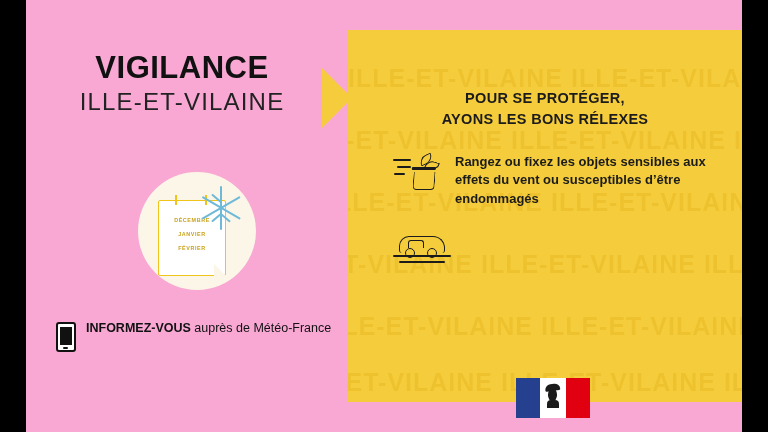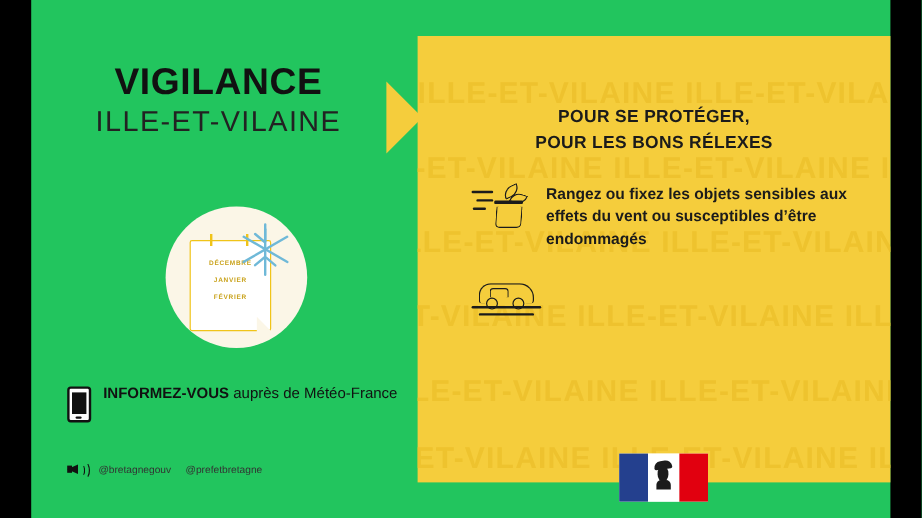--- a/index.html
+++ b/index.html
@@ -4,21 +4,21 @@
 <style>
   html, body {
     margin: 0;
     padding: 0;
     background: #000;
   }
   .stage {
     position: relative;
     width: 768px;
     height: 432px;
-    background: #22c55e;
+    background: #f9a8d4;
     overflow: hidden;
     font-family: "Liberation Sans", sans-serif;
   }
   
   .bar {
     position: absolute;
     top: 0;
     height: 432px;
     width: 26px;
     background: #000000;
@@ -549,45 +549,35 @@
       </div>
     </div>
 
     <div class="info">
       <div class="phone-icon"></div>
       <div class="info-text">
         <b>INFORMEZ-VOUS</b><span> auprès de Météo-France</span><br>
       </div>
     </div>
 
-    <div class="socials">
-      <div class="mega">
-        <div class="cone"></div>
-          <div class="box"></div>
-        <div class="w1"></div>
-          <div class="w2"></div>
-      </div>
-      <span class="social-item">@bretagnegouv</span>
-      <span class="social-item">@prefetbretagne</span>
-    </div>
   </div>
 
   <div class="arrow"></div>
 
   <div class="panel">
     <div class="wm" style="top:34px">ILLE-ET-VILAINE ILLE-ET-VILAINE ILLE-ET-VILAINE ILLE-ET-VILAINE</div>
     <div class="wm" style="top:96px;left:-60px">ILLE-ET-VILAINE ILLE-ET-VILAINE ILLE-ET-VILAINE ILLE-ET-VILAINE</div>
     <div class="wm" style="top:158px;left:-20px">ILLE-ET-VILAINE ILLE-ET-VILAINE ILLE-ET-VILAINE ILLE-ET-VILAINE</div>
     <div class="wm" style="top:220px;left:-90px">ILLE-ET-VILAINE ILLE-ET-VILAINE ILLE-ET-VILAINE ILLE-ET-VILAINE</div>
     <div class="wm" style="top:282px;left:-30px">ILLE-ET-VILAINE ILLE-ET-VILAINE ILLE-ET-VILAINE ILLE-ET-VILAINE</div>
     <div class="wm" style="top:338px;left:-70px">ILLE-ET-VILAINE ILLE-ET-VILAINE ILLE-ET-VILAINE ILLE-ET-VILAINE</div>
 
     <div class="panel-title">
       <div>POUR SE PROTÉGER,</div>
-      <div>POUR LES BONS RÉLEXES</div>
+      <div>AYONS LES BONS RÉLEXES</div>
     </div>
 
     <div class="advice">
 
       <div class="advice-row">
         <div class="advice-ic">
           <div class="ic-pot"></div>
           <div class="ic-leaf l1"></div>
           <div class="ic-leaf l2"></div>
           <div class="ic-wind w1"></div>

